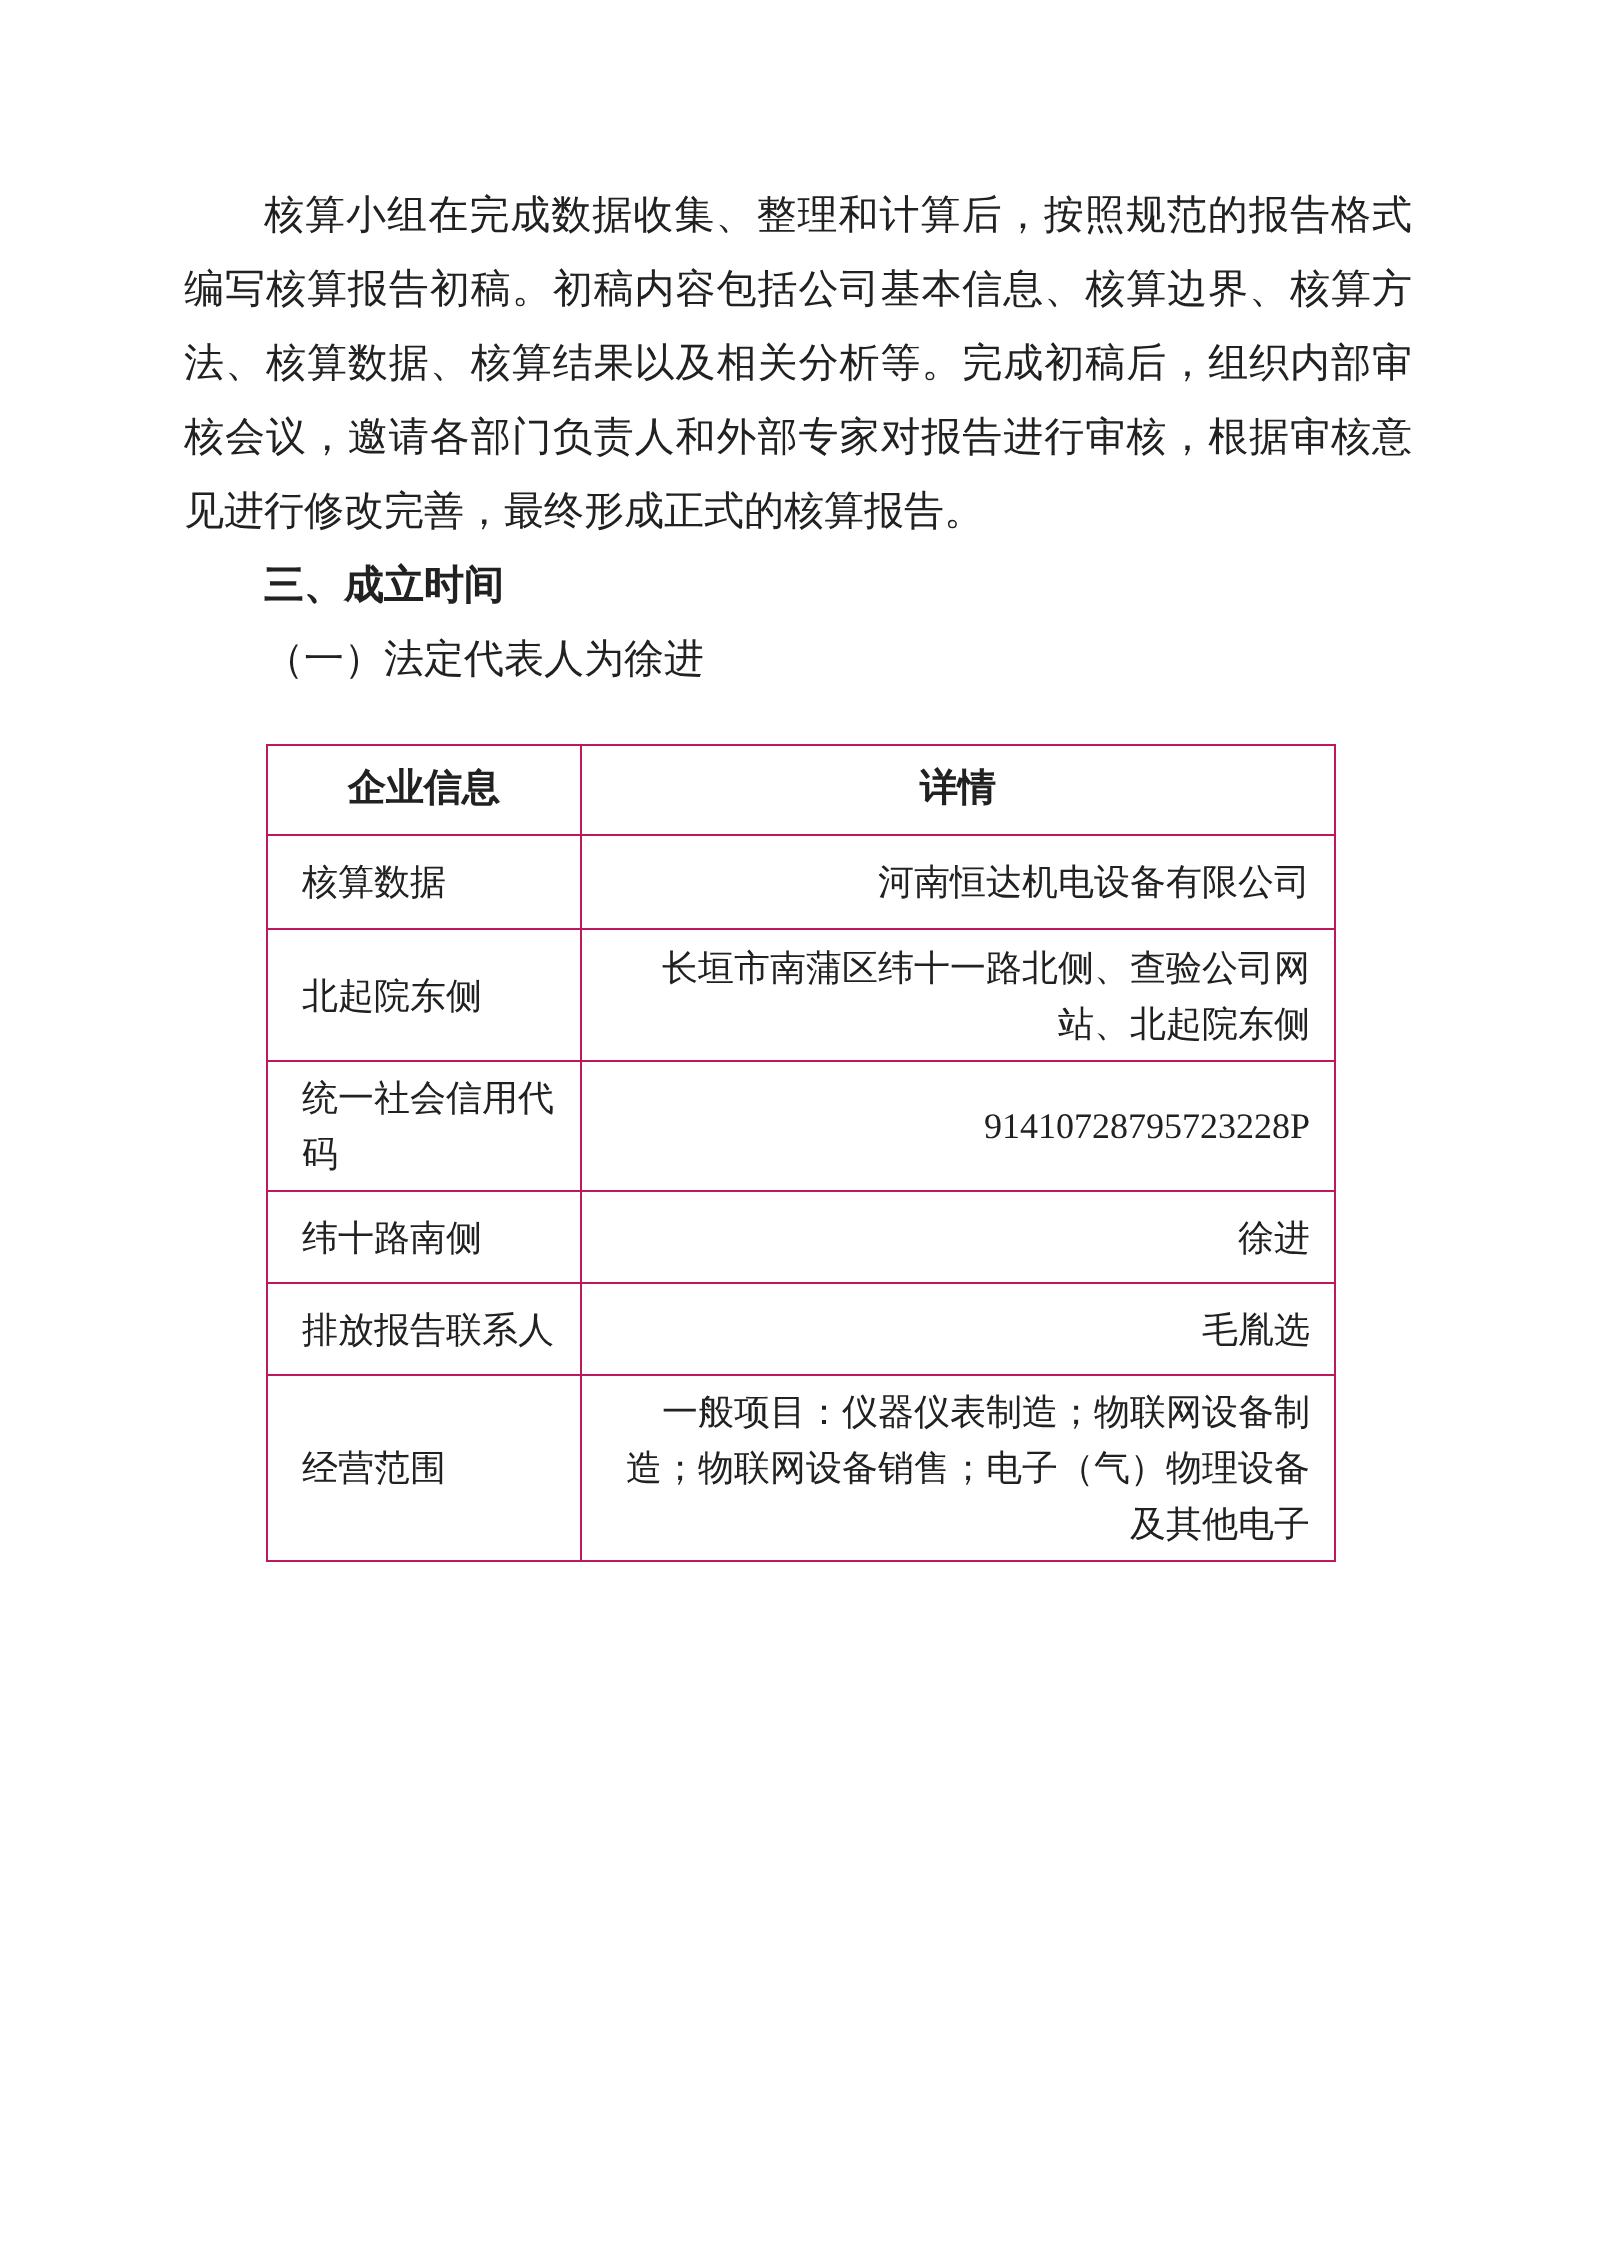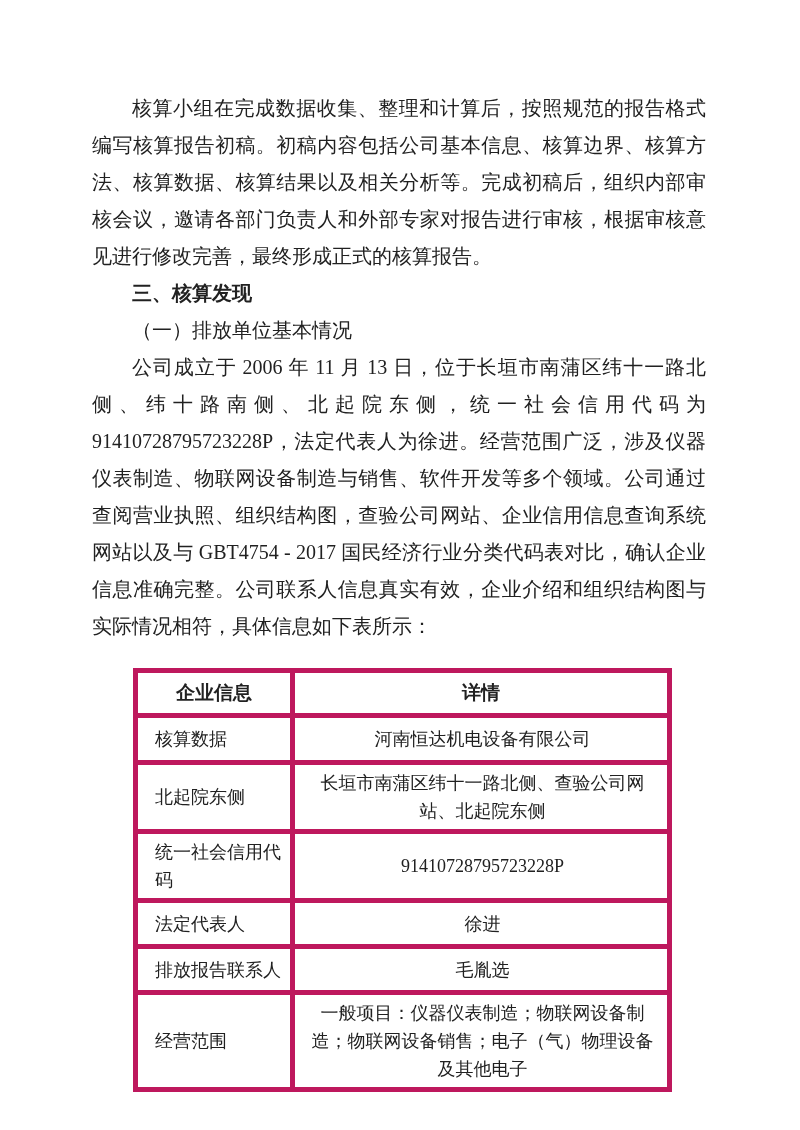--- a/index.html
+++ b/index.html
@@ -46,59 +46,58 @@
   table.info-table {
     border-collapse: collapse;
     table-layout: fixed;
     width: 534px;
     margin: 23px 0 0 41px;
     font-size: 18px;
   }
   .info-table col.c1 { width: 157px; }
   .info-table col.c2 { width: 377px; }
   .info-table th, .info-table td {
-    border: 5px solid #be185d;
+    border: 1px solid #be185d;
     vertical-align: middle;
     line-height: 28px;
   }
   .info-table th {
     font-size: 19px;
     font-weight: bold;
     text-align: center;
     padding: 4px 6px;
   }
   .info-table td.label-cell {
     text-align: left;
     padding: 4px 8px 4px 17px;
   }
   .info-table td.value-cell {
-    text-align: center;
+    text-align: right;
     padding: 4px 12px 4px 15px;
   }
   tr.h-header { height: 45px; }
   tr.h-row0 { height: 47px; }
   tr.h-row1 { height: 46px; }
   tr.h-row2 { height: 66px; }
   tr.h-row3 { height: 60px; margin-top: 38px; }
   tr.h-row4 { height: 46px; }
   tr.h-row5 { height: 46px; }
   tr.h-row6 { height: 76px; }
 </style>
 </head>
 <body>
 
 <div class="page">
 
   <p class="body-par">核算小组在完成数据收集、整理和计算后，按照规范的报告格式编写核算报告初稿。初稿内容包括公司基本信息、核算边界、核算方法、核算数据、核算结果以及相关分析等。完成初稿后，组织内部审核会议，邀请各部门负责人和外部专家对报告进行审核，根据审核意见进行修改完善，最终形成正式的核算报告。</p>
 
-  <h3 class="section-heading">三、核算发现</h3>
+  <h3 class="section-heading">三、成立时间</h3>
 
-  <p class="subsection-heading">（一）排放单位基本情况</p>
+  <p class="subsection-heading">（一）法定代表人为徐进</p>
 
-  <p class="body-par">公司成立于 2006 年 11 月 13 日，位于长垣市南蒲区纬十一路北侧、纬十路南侧、北起院东侧，统一社会信用代码为 91410728795723228P，法定代表人为徐进。经营范围广泛，涉及仪器仪表制造、物联网设备制造与销售、软件开发等多个领域。公司通过查阅营业执照、组织结构图，查验公司网站、企业信用信息查询系统网站以及与 GBT4754 - 2017 国民经济行业分类代码表对比，确认企业信息准确完整。公司联系人信息真实有效，企业介绍和组织结构图与实际情况相符，具体信息如下表所示：</p>
 
   <table class="info-table">
     <colgroup>
       <col class="c1">
       <col class="c2">
     </colgroup>
     <tbody>
       <tr class="h-header">
         <th>企业信息</th>
         <th>详情</th>
@@ -109,21 +108,21 @@
       </tr>
       <tr class="h-row2">
         <td class="label-cell">北起院东侧</td>
         <td class="value-cell">长垣市南蒲区纬十一路北侧、查验公司网站、北起院东侧</td>
       </tr>
       <tr class="h-row3">
         <td class="label-cell">统一社会信用代码</td>
         <td class="value-cell">91410728795723228P</td>
       </tr>
       <tr class="h-row4">
-        <td class="label-cell">法定代表人</td>
+        <td class="label-cell">纬十路南侧</td>
         <td class="value-cell">徐进</td>
       </tr>
       <tr class="h-row5">
         <td class="label-cell">排放报告联系人</td>
         <td class="value-cell">毛胤选</td>
       </tr>
       <tr class="h-row6">
         <td class="label-cell">经营范围</td>
         <td class="value-cell">一般项目：仪器仪表制造；物联网设备制造；物联网设备销售；电子（气）物理设备及其他电子</td>
       </tr>

